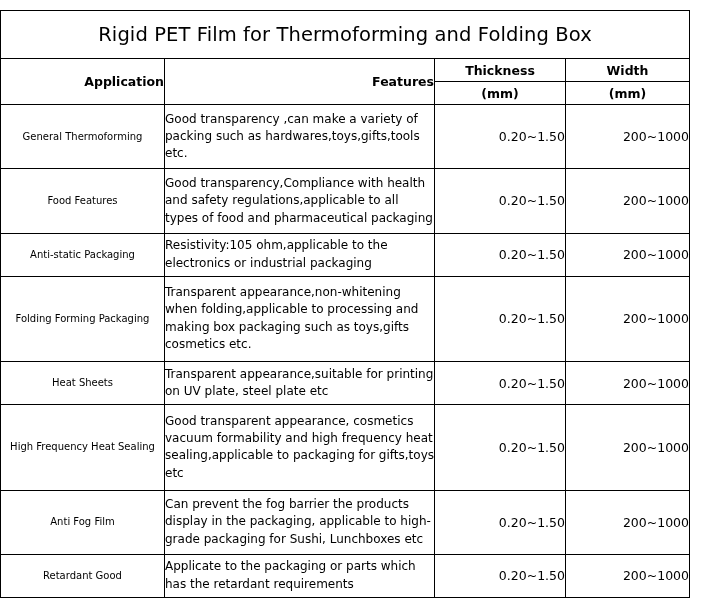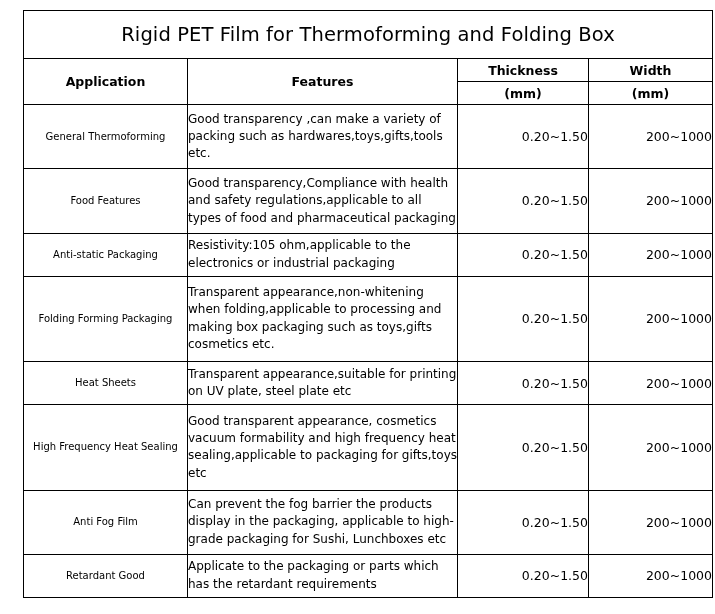--- a/index.html
+++ b/index.html
@@ -11,21 +11,21 @@
   body {
     width: 715px;
     height: 614px;
     font-family: "DejaVu Sans", "Liberation Sans", sans-serif;
     color: #000000;
     overflow: hidden;
   }
 
   #spec-table-wrap {
     position: absolute;
-    left: 23px;
+    left: 0;
     top: 10px;
     width: 689px;
     height: 588px;
     box-sizing: border-box;
   }
 
   table.spec-table {
     border-collapse: collapse;
     width: 689px;
     height: 588px;
@@ -58,21 +58,21 @@
     padding: 0 6px;
   }
 
   
   .hdr {
     text-align: center;
     font-size: 12.5px;
     font-weight: 700;
     padding: 2px 4px;
   }
-  .hdr-tall { height: 45px; }
+  .hdr-tall { height: 45px; text-align: right; }
   .hdr-half { height: 22px; }
 
   
   .cell-application {
     text-align: center;
     font-size: 10px;
     font-weight: 400;
     padding: 4px 5px;
     line-height: 1.42;
   }

